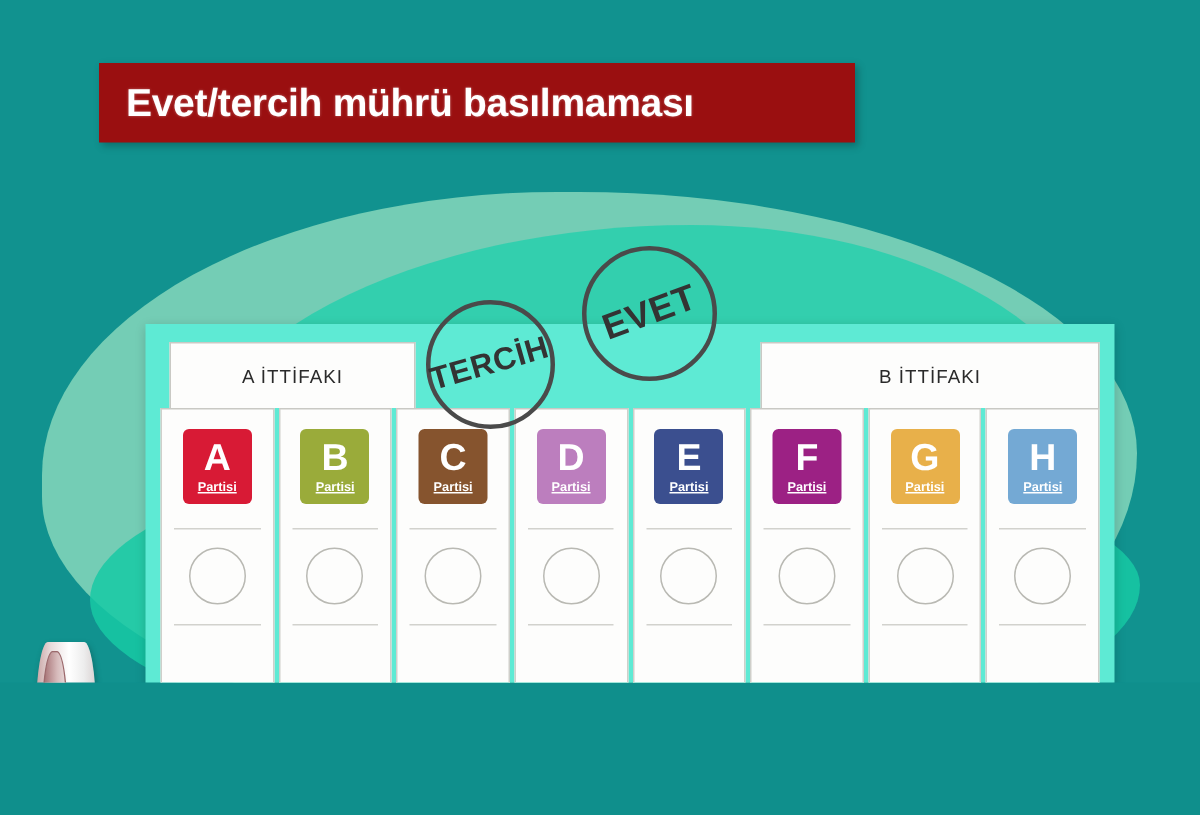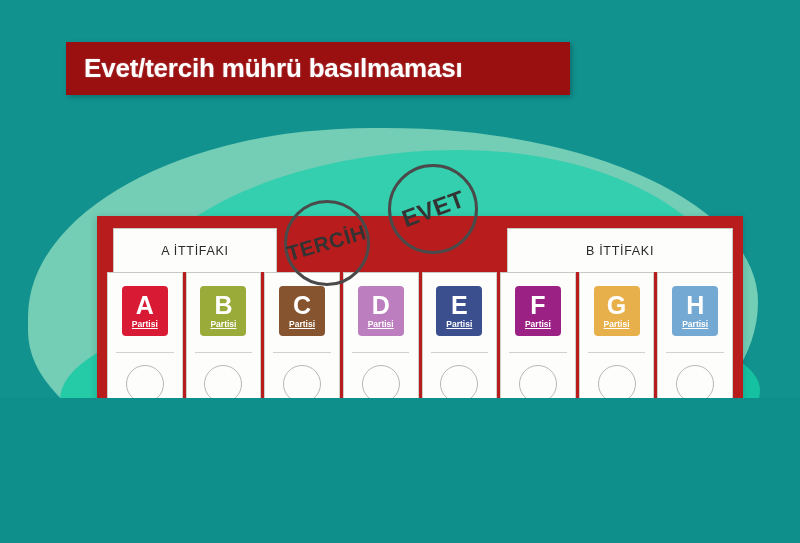--- a/index.html
+++ b/index.html
@@ -8,21 +8,21 @@
     width: 800px;
     height: 543px;
     overflow: hidden;
     font-family: "Liberation Sans", sans-serif;
     background: #0F8F8C;
   }
 
   #stage {
     position: relative;
     width: 800px;
-    height: 398px;
+    height: 455px;
     background: #11928F;
     overflow: hidden;
   }
 
   
   .mint-blob {
     position: absolute;
     left: 28px;
     top: 128px;
     width: 730px;
@@ -91,21 +91,21 @@
     text-shadow: 0 0 2px rgba(255,255,255,0.35);
   }
 
   
   .ballot {
     position: absolute;
     left: 97px;
     top: 216px;
     width: 646px;
     height: 256px;
-    background: #b91c1c;
+    background: #5eead4;
     box-shadow: 0 2px 7px rgba(0,0,0,0.18);
     padding: 12px 10px 10px 10px;
   }
 
   .alliance-row {
     position: relative;
     height: 44px;
   }
   .alliance-box {
     position: absolute;

